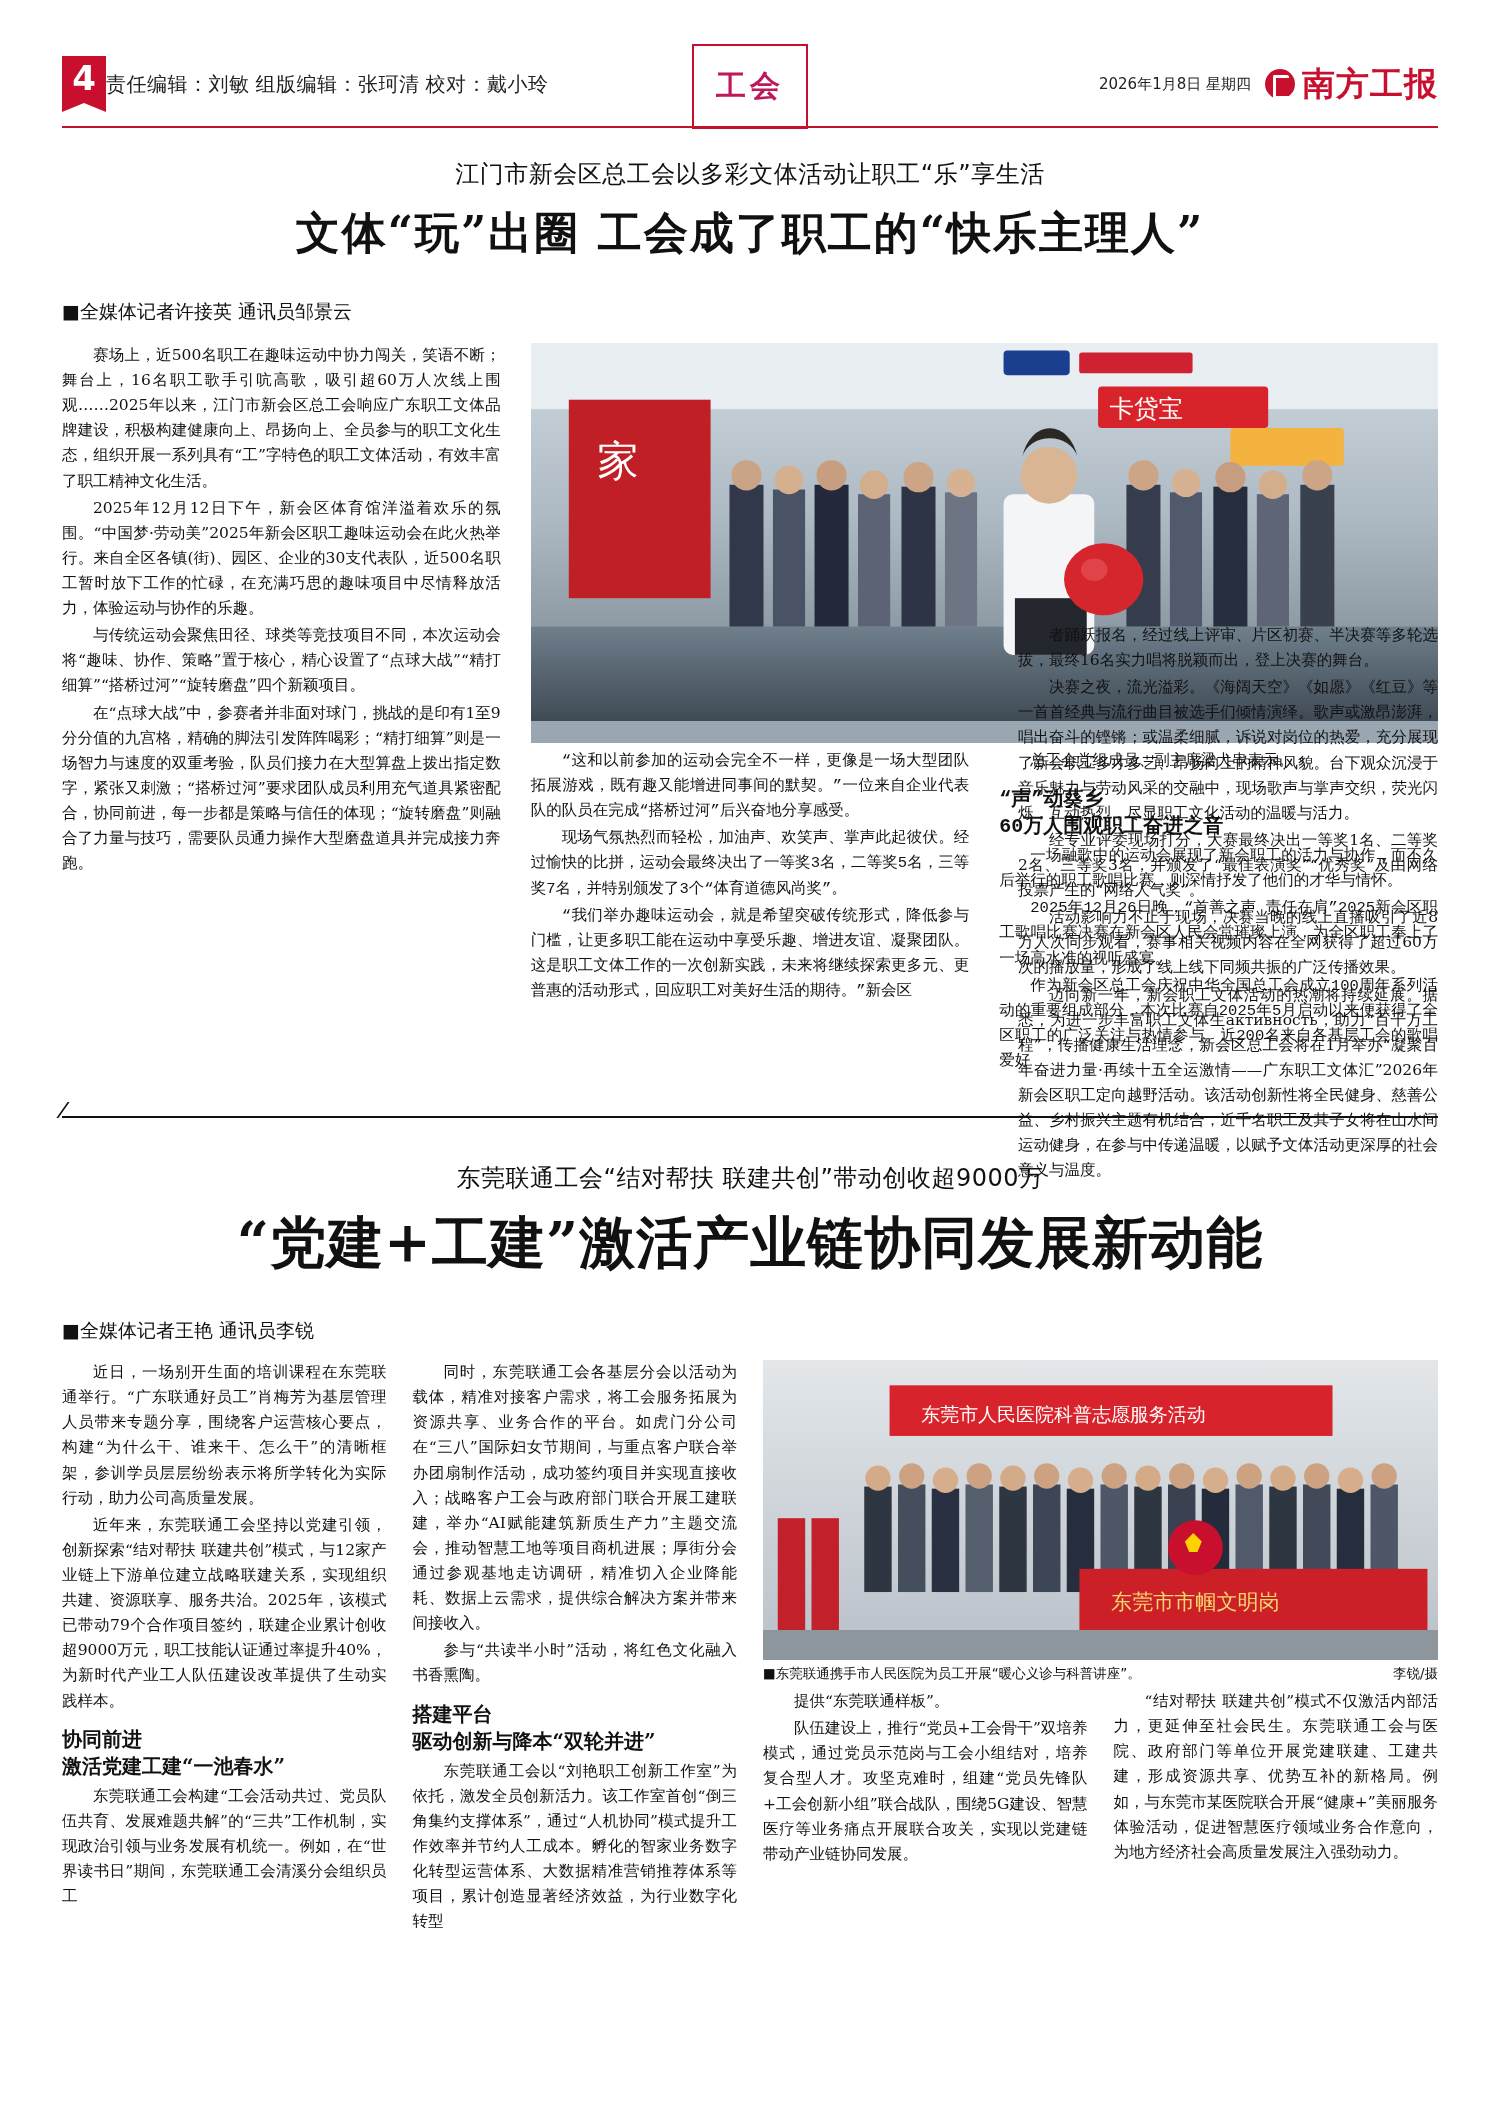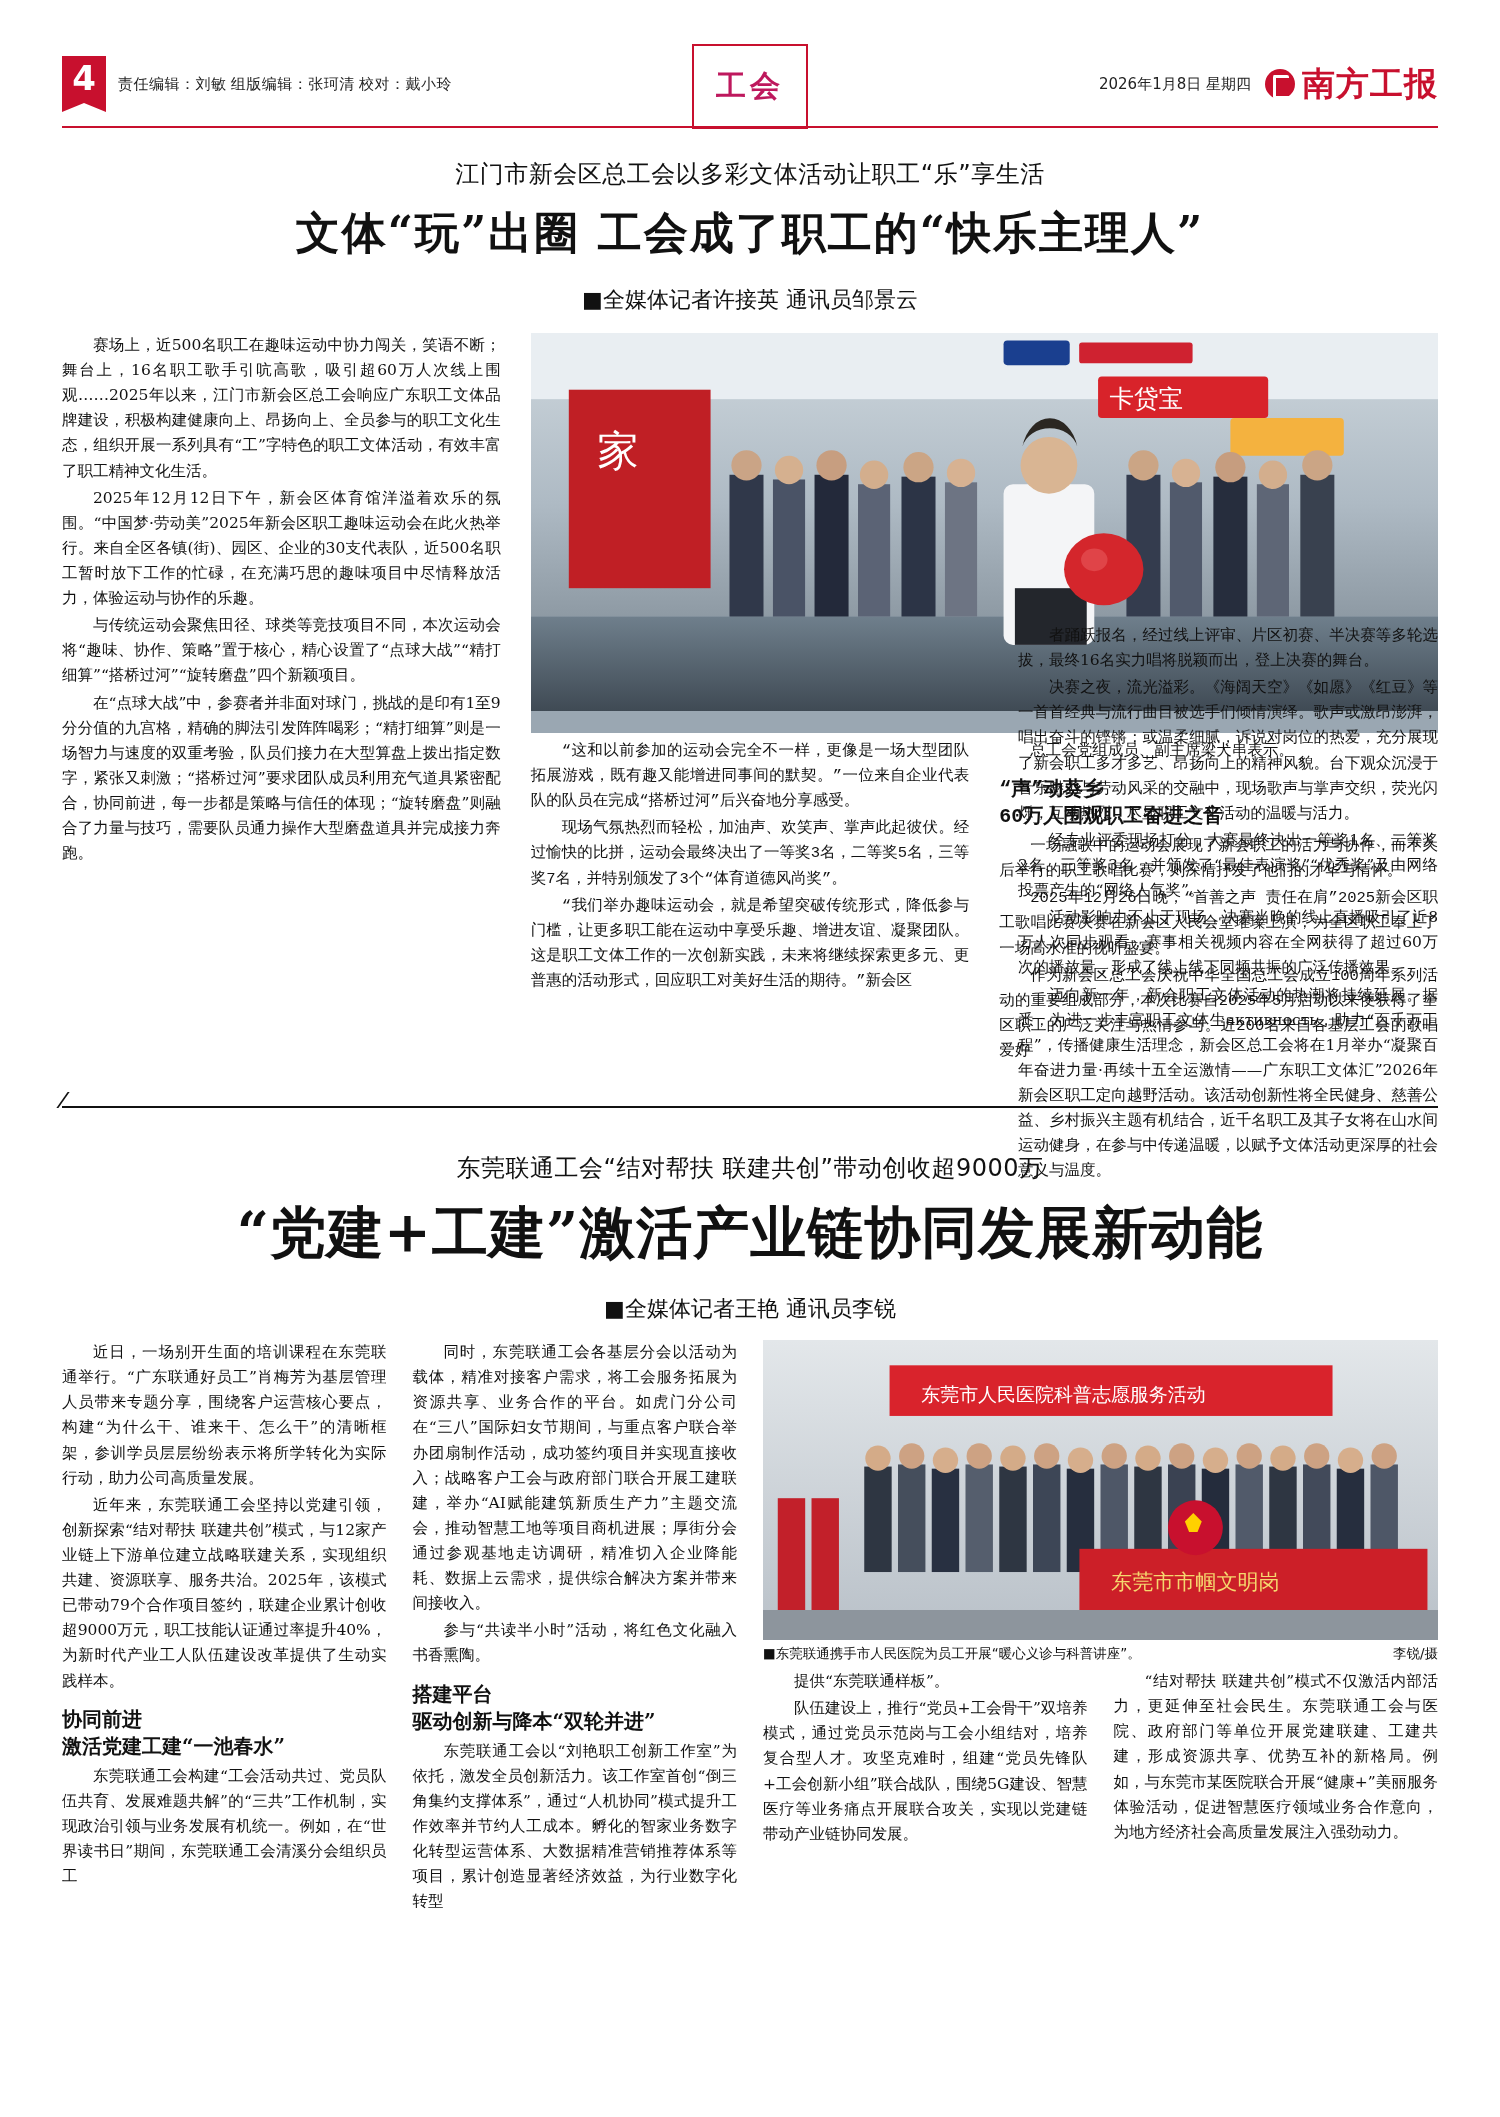--- a/index.html
+++ b/index.html
@@ -25,25 +25,24 @@
     background:#c8102e;
     color:#fff;
     font-family:"DejaVu Sans", sans-serif;
     font-size:34px; font-weight:bold;
     display:flex; align-items:flex-start; justify-content:center;
     padding-top:2px;
     position:relative;
     clip-path: polygon(0 0, 100% 0, 100% 100%, 50% 84%, 0 100%);
   }
   .credits {
-    font-size:15px;
+    font-size:20px;
     color:#222;
-    margin-left:12px;
     letter-spacing:0.5px;
-    font-family:Liberation Serif, serif;
+    font-family:Liberation Sans, sans-serif;
     white-space:nowrap;
   }
   .section-box {
     position:absolute;
     left:50%; transform:translateX(-50%);
     top:-4px;
     border:2px solid #c8102e;
     padding:20px 22px;
     color:#be185d;
     font-size:30px;
@@ -94,23 +93,22 @@
   }
   .headline {
     text-align:center;
     font-size:44px;
     font-weight:bold;
     margin-top:14px;
     letter-spacing:2px;
     font-family:"DejaVu Serif", serif;
   }
   .byline {
-    text-align:center;
-    font-size:22px;
-    margin-top:22px;
+    font-size:19px;
+    margin-top:36px;
     font-family:"DejaVu Sans", sans-serif;
   }
 
   
   .cols3 {
     display:grid;
     grid-template-columns:1fr 1fr 1fr;
     column-gap:30px;
     margin-top:18px;
   }

